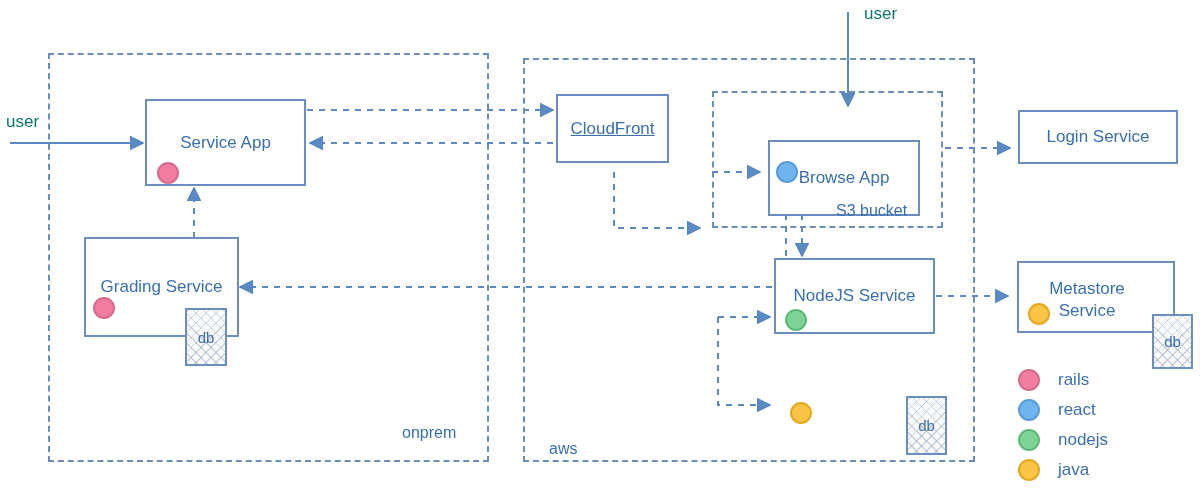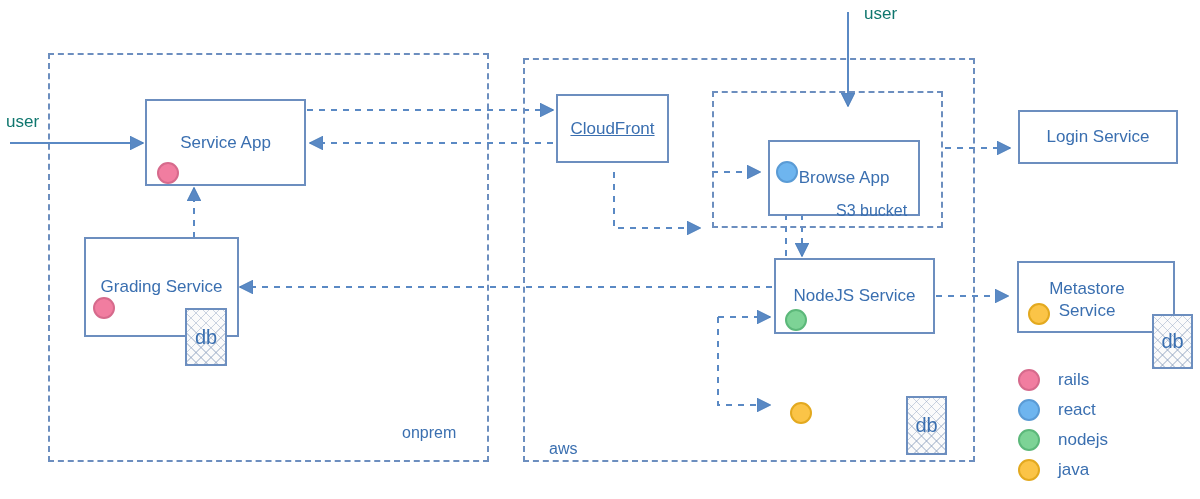--- a/index.html
+++ b/index.html
@@ -67,21 +67,21 @@
   }
   .dot.rails  { background: #F17DA0; border: 2px solid #D66A8C; }
   .dot.react  { background: #6EB5EF; border: 2px solid #5A9BD5; }
   .dot.nodejs { background: #7DD396; border: 2px solid #5CB87A; }
   .dot.java   { background: #FBC447; border: 2px solid #E3A91F; }
   
   .db {
     position: absolute;
     border: 2px solid #6C8EBF;
     color: #3A6FB0;
-    font-size: 20px;
+    font-size: 15px;
     display: flex;
     align-items: center;
     justify-content: center;
     z-index: 4;
     background-color: #fbfbfb;
     background-image:
       repeating-linear-gradient(45deg,  rgba(140,160,190,.45) 0 1px, transparent 1px 7px),
       repeating-linear-gradient(-45deg, rgba(140,160,190,.45) 0 1px, transparent 1px 7px);
   }
   

